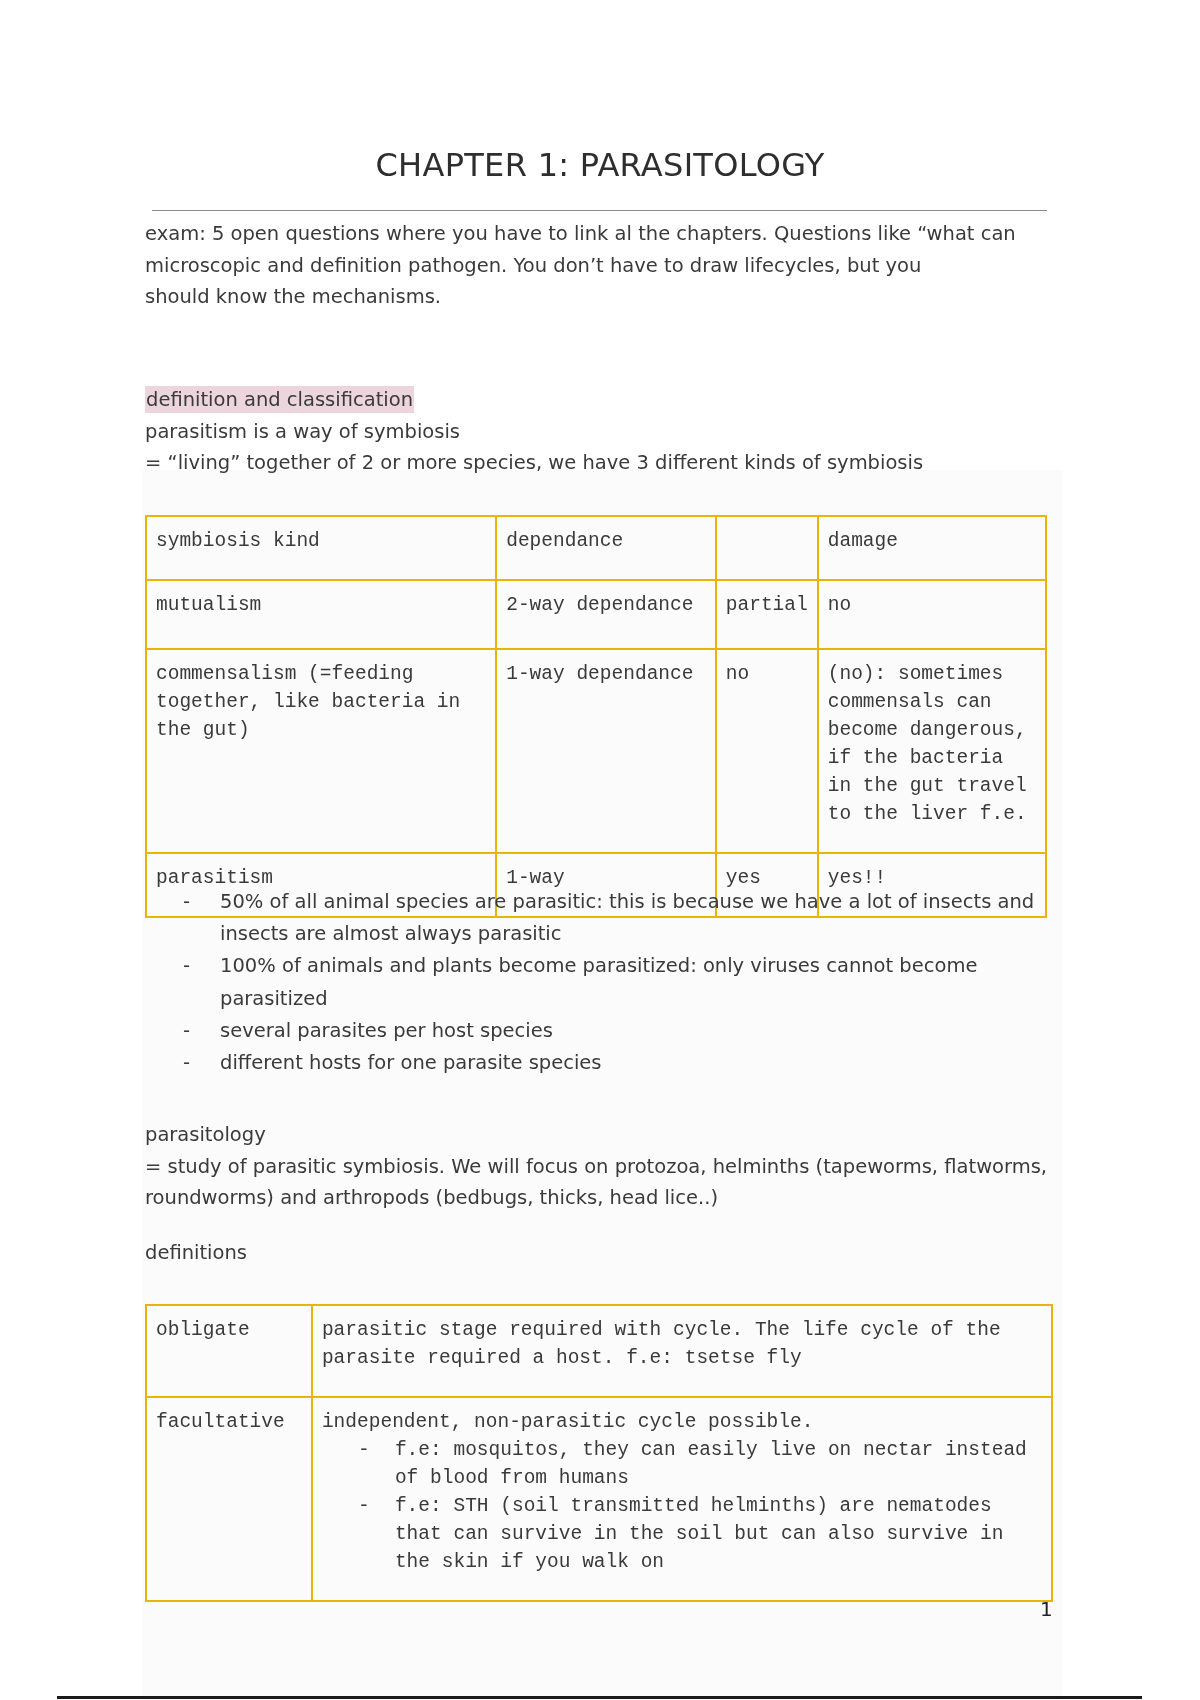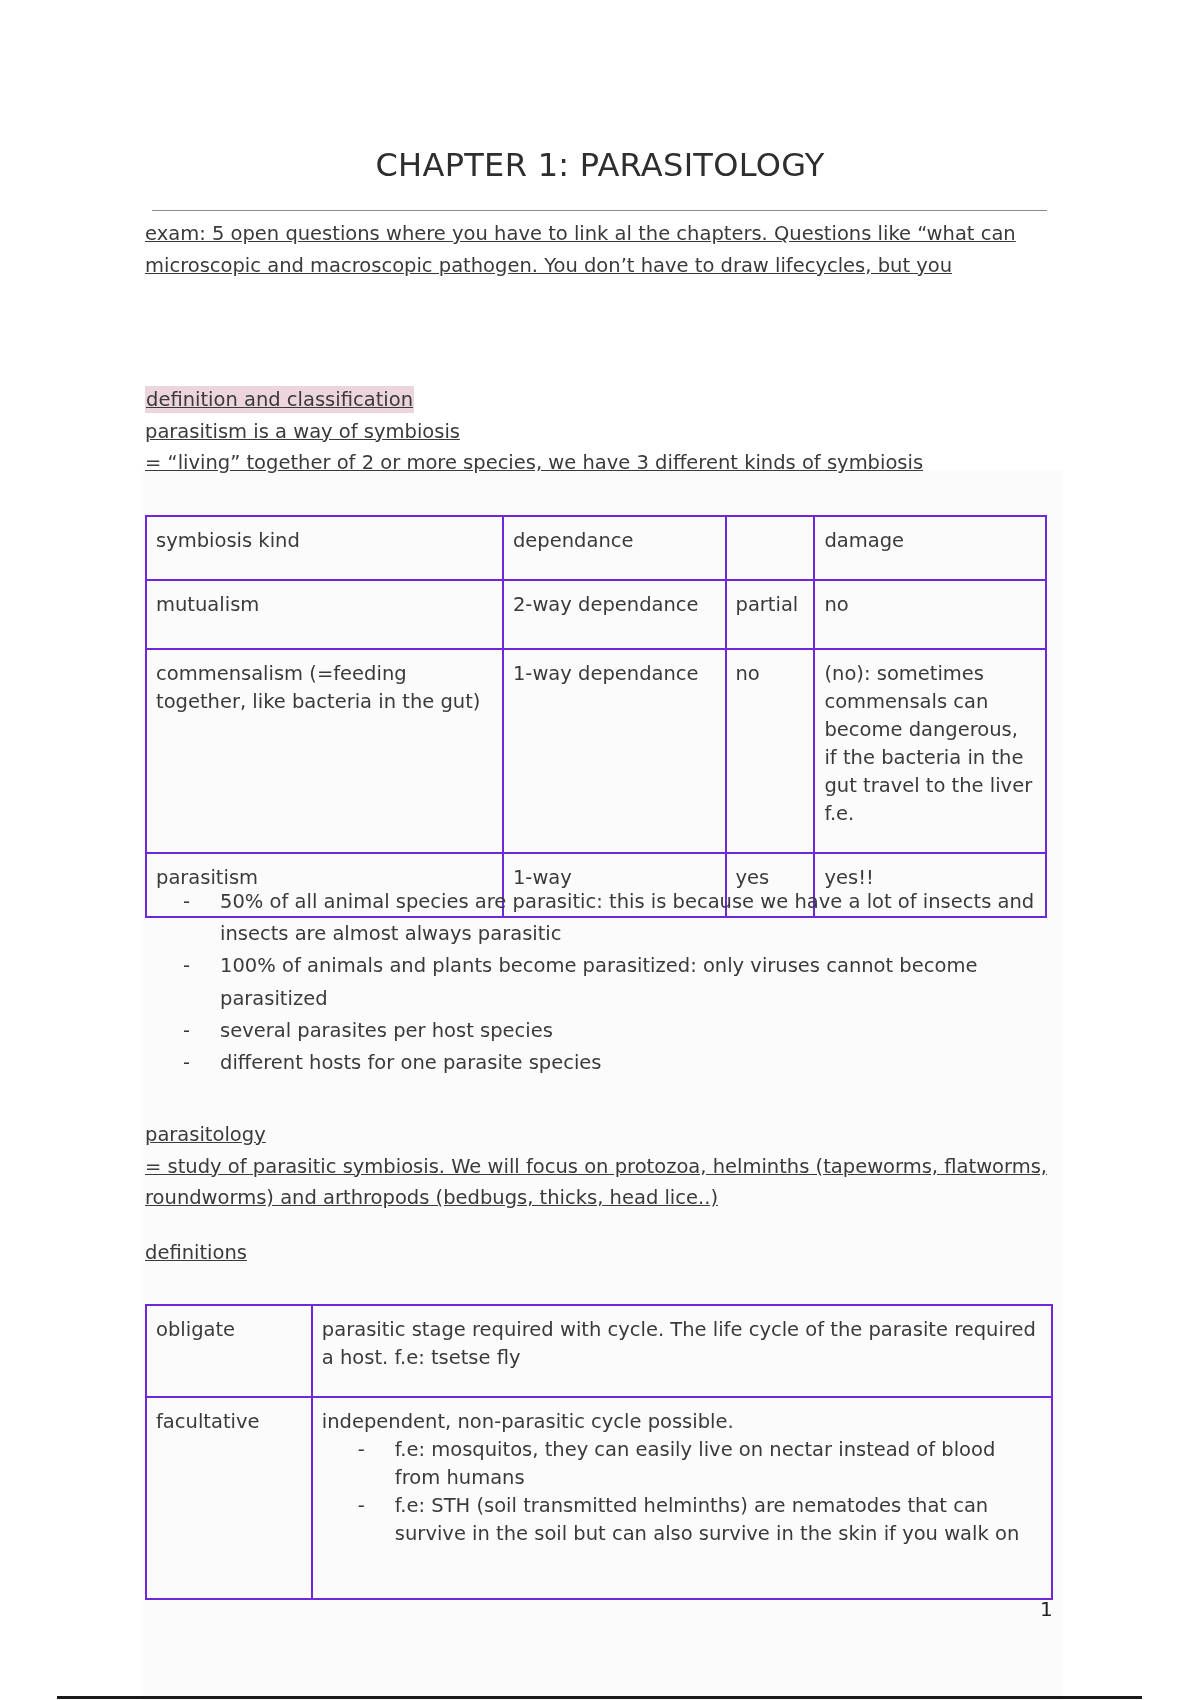--- a/index.html
+++ b/index.html
@@ -1,24 +1,24 @@
 <!DOCTYPE html>
 <html><head>
   <meta charset="utf-8">
   <style>
     * { box-sizing: border-box; margin: 0; padding: 0; }
     html, body { width: 1200px; height: 1700px; background: #ffffff; overflow: hidden; }
     body { position: relative; font-family: "DejaVu Sans", sans-serif; color: #3a3a3a; }
     .page-bg { position: absolute; left: 142px; top: 470px; width: 920px; height: 1230px; background: #fcfbfc; }
     .title { position: absolute; left: 0; width: 1200px; top: 146px; text-align: center; font-size: 32px; color: #2e2e2e; letter-spacing: 0.3px; }
     .rule { position: absolute; left: 152px; top: 210px; width: 895px; height: 1px; background: #8a8a8a; }
-    .para { position: absolute; left: 145px; width: 910px; font-size: 19.5px; line-height: 31.6px; color: #3a3a3a; text-decoration: underline; }
+    .para { position: absolute; left: 145px; width: 910px; font-size: 19.5px; line-height: 31.6px; color: #3a3a3a; }
     .hl { background: #ecd5dc; padding: 2px 1px; margin-top: 17px; }
     table { position: absolute; border-collapse: collapse; font-size: 19.5px; color: #3a3a3a; }
-    td { border: 2px solid #6d28d9; vertical-align: top; padding: 10px 9px 24px 9px; line-height: 28px; }
+    td { border: 2px solid #eab308; vertical-align: top; padding: 10px 9px 24px 9px; line-height: 28px; font-family: Liberation Mono, monospace; }
     .t1 { left: 145px; top: 515px; width: 902px; }
     .t2 { left: 145px; top: 1304px; width: 908px; }
     .bullets { position: absolute; left: 145px; width: 900px; font-size: 19.5px; line-height: 32.2px; list-style: none; }
     .bullets li { position: relative; padding-left: 75px; }
     .bullets li .dash { position: absolute; left: 38px; top: 0; }
     .sub { list-style: none; margin-top: 0; }
     .sub li { position: relative; padding-left: 73px; line-height: 28px; }
     .sub li .dash { position: absolute; left: 36px; top: 0; }
     .pagenum { position: absolute; left: 1040px; top: 1597px; font-size: 20px; color: #222; }
     .bottom-line { position: absolute; left: 57px; top: 1696px; width: 1085px; height: 3px; background: #1a1a1a; }
@@ -26,21 +26,22 @@
 </head>
 <body>
 
 <div class="page-bg"></div>
 
 <div class="title">CHAPTER 1: PARASITOLOGY</div>
 <div class="rule"></div>
 
 <div class="para" style="top:218px;">
   <div>exam: 5 open questions where you have to link al the chapters. Questions like “what can</div>
-  <div>microscopic and macroscopic pathogen. You don’t have to draw lifecycles, but you</div>
+  <div>microscopic and definition pathogen. You don’t have to draw lifecycles, but you</div>
+  <div>should know the mechanisms.</div>
 </div>
 
 <div class="para" style="top:384px;">
   <div><span class="hl">definition and classification</span></div>
   <div>parasitism is a way of symbiosis</div>
   <div>= “living” together of 2 or more species, we have 3 different kinds of symbiosis</div>
 </div>
 
 <table class="t1">
   <colgroup>

